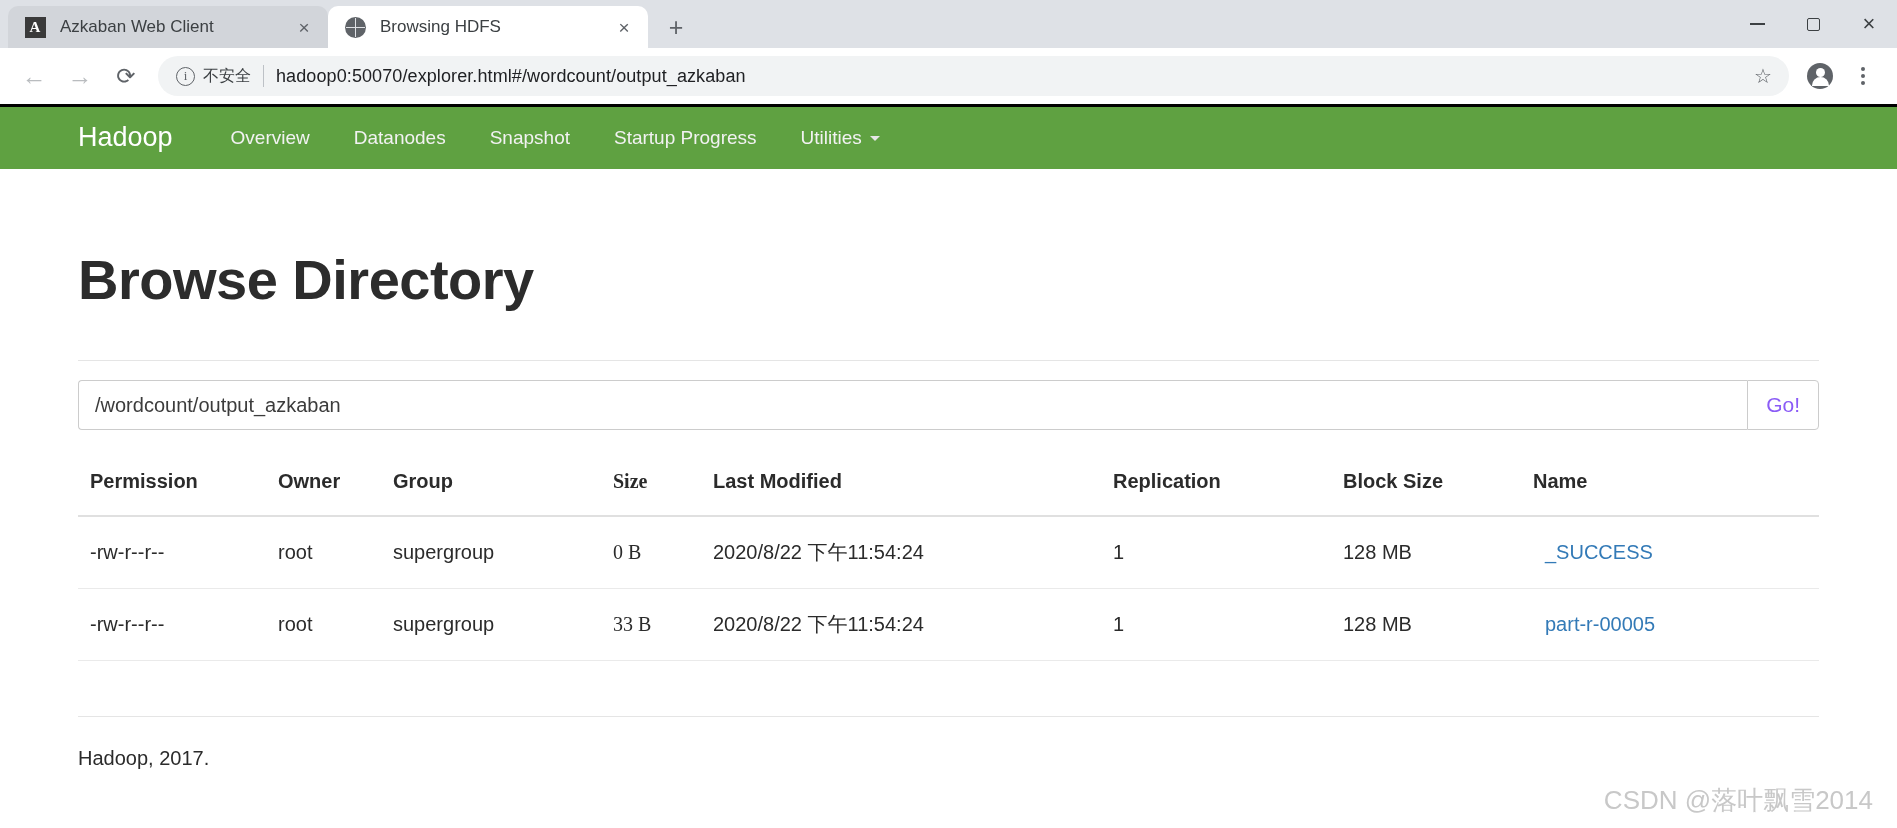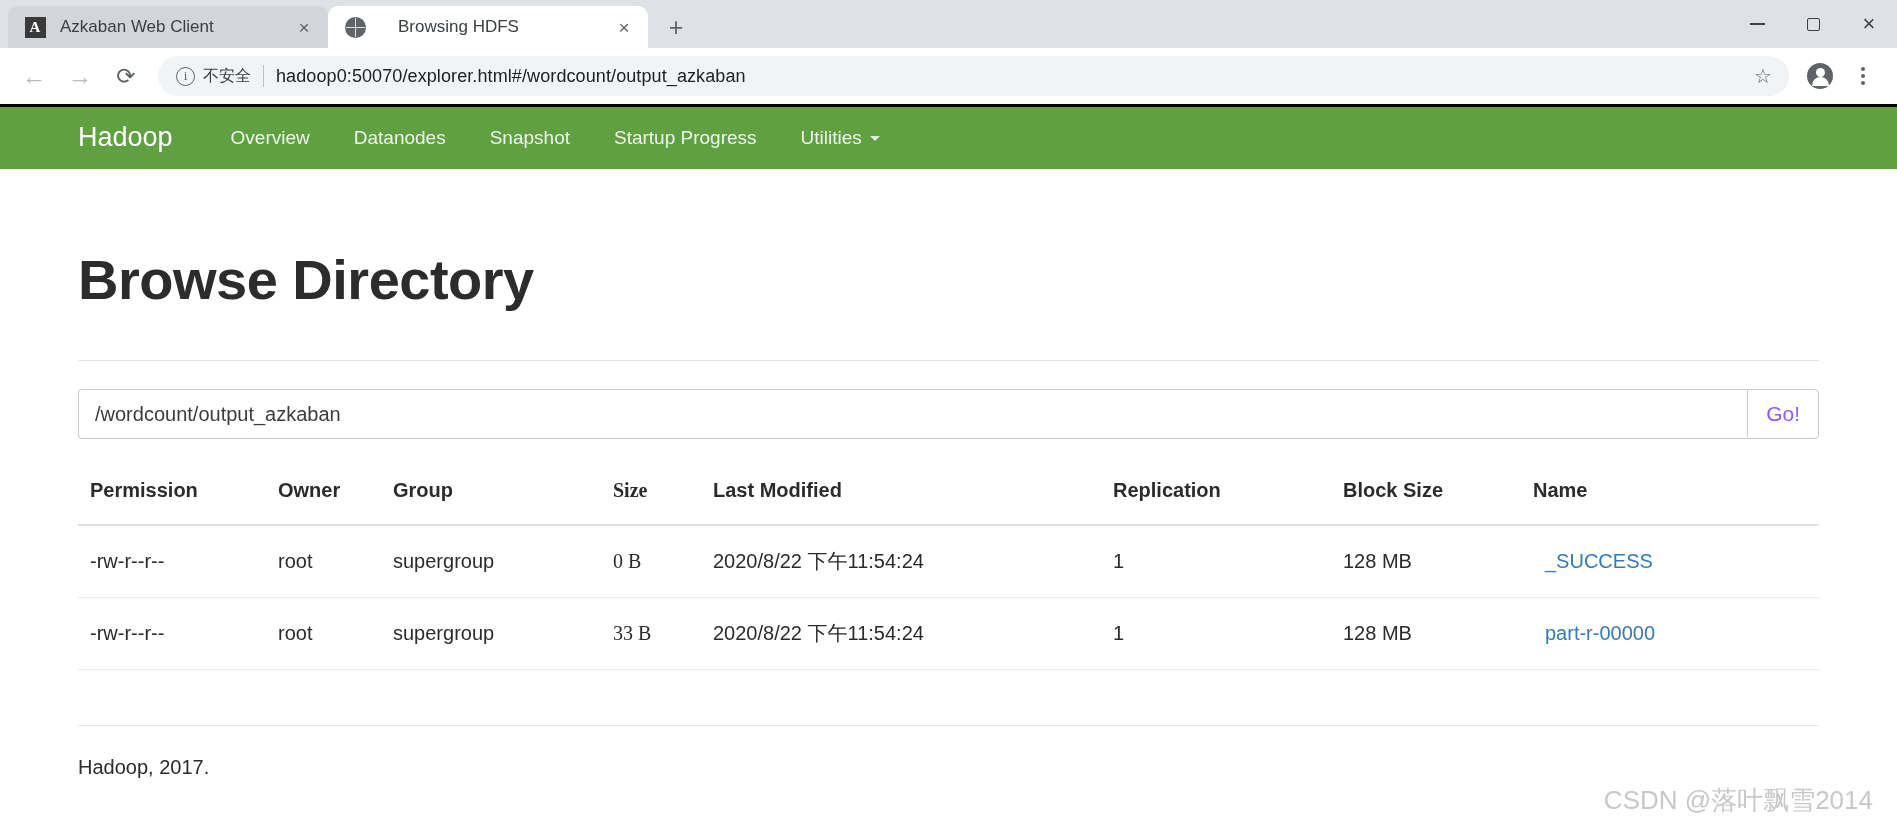--- a/index.html
+++ b/index.html
@@ -26,21 +26,21 @@
     width: 320px;
     display: flex;
     align-items: center;
     padding: 0 12px 0 16px;
     border-radius: 10px 10px 0 0;
     font-size: 17px;
     color: #3c4043;
     position: relative;
   }
   .tab.inactive { background: #d2d5da; }
-  .tab.active { background: #ffffff; gap: 18px; }
+  .tab.active { background: #ffffff; }
   .tab-favicon {
     width: 22px; height: 22px;
     flex: 0 0 22px;
     margin-right: 14px;
     display: flex; align-items: center; justify-content: center;
   }
   .favicon-azkaban {
     width: 21px; height: 21px;
     background: #3a3a3a;
     color: #fff;
@@ -237,21 +237,21 @@
     margin-top: 78px;
     letter-spacing: -0.5px;
   }
   .title-rule {
     border-top: 1px solid #e5e5e5;
     margin-top: 48px;
   }
 
   .path-row {
     display: flex;
-    margin-top: 28px;
+    margin-top: 19px;
     height: 50px;
   }
   .path-input {
     flex: 1 1 auto;
     border: 1px solid #ccc;
     border-right: none;
     border-radius: 4px 0 0 4px;
     font-size: 20px;
     color: #3c3c3c;
     padding: 0 16px;
@@ -440,21 +440,21 @@
           </tr>
           <tr>
             <td class="col-perm">-rw-r--r--</td>
             <td class="col-owner">root</td>
             <td class="col-group">supergroup</td>
             <td class="col-size">33 B</td>
             <td class="col-mod">2020/8/22 下午11:54:24</td>
             <td class="col-repl">1</td>
             <td class="col-block">128 MB</td>
             <td class="name">
-              <a href="#">part-r-00000</a>
+              <a href="#">part-r-00005</a>
             </td>
           </tr>
         </tbody>
       </table>
 
       <div class="footer-rule"></div>
       <div class="footer-text">Hadoop, 2017.</div>
     </div>
 
     <div class="watermark">CSDN @落叶飘雪2014</div>

